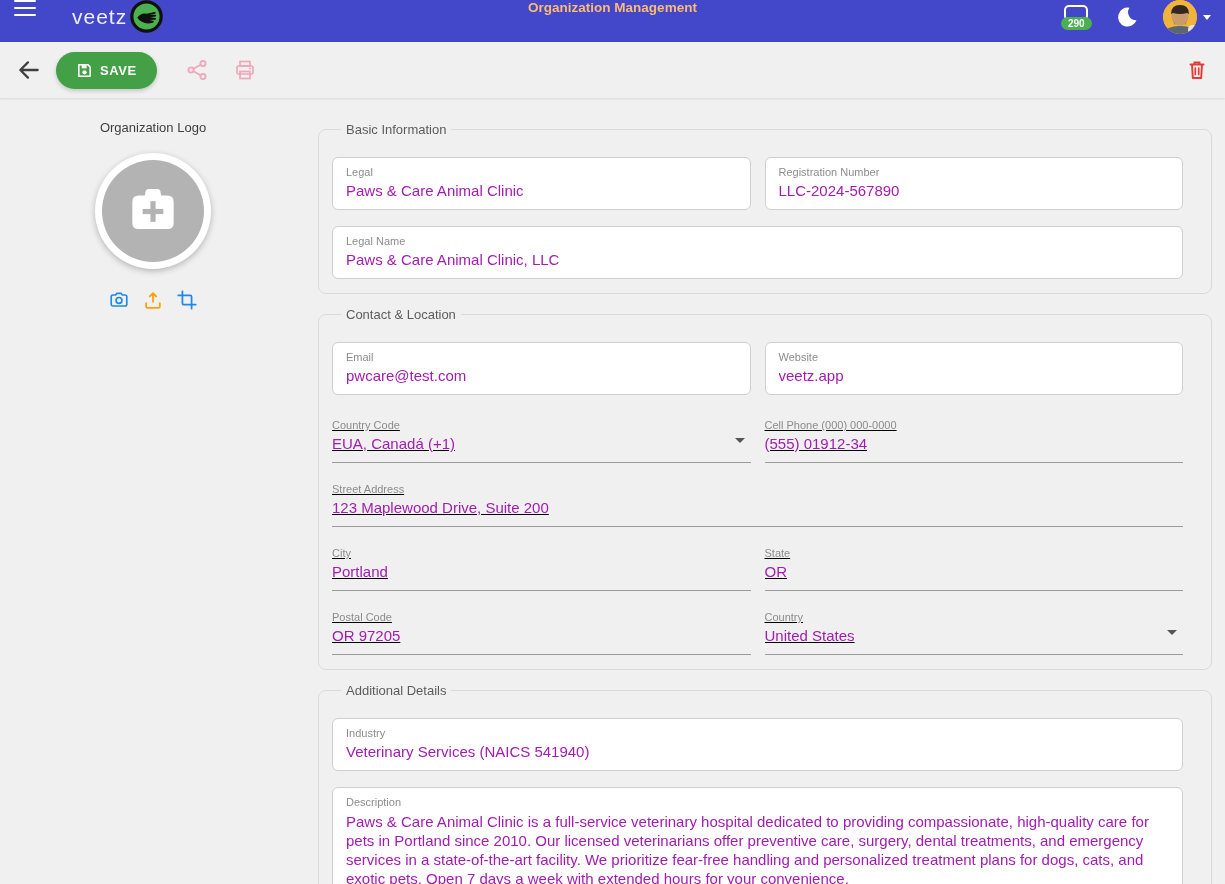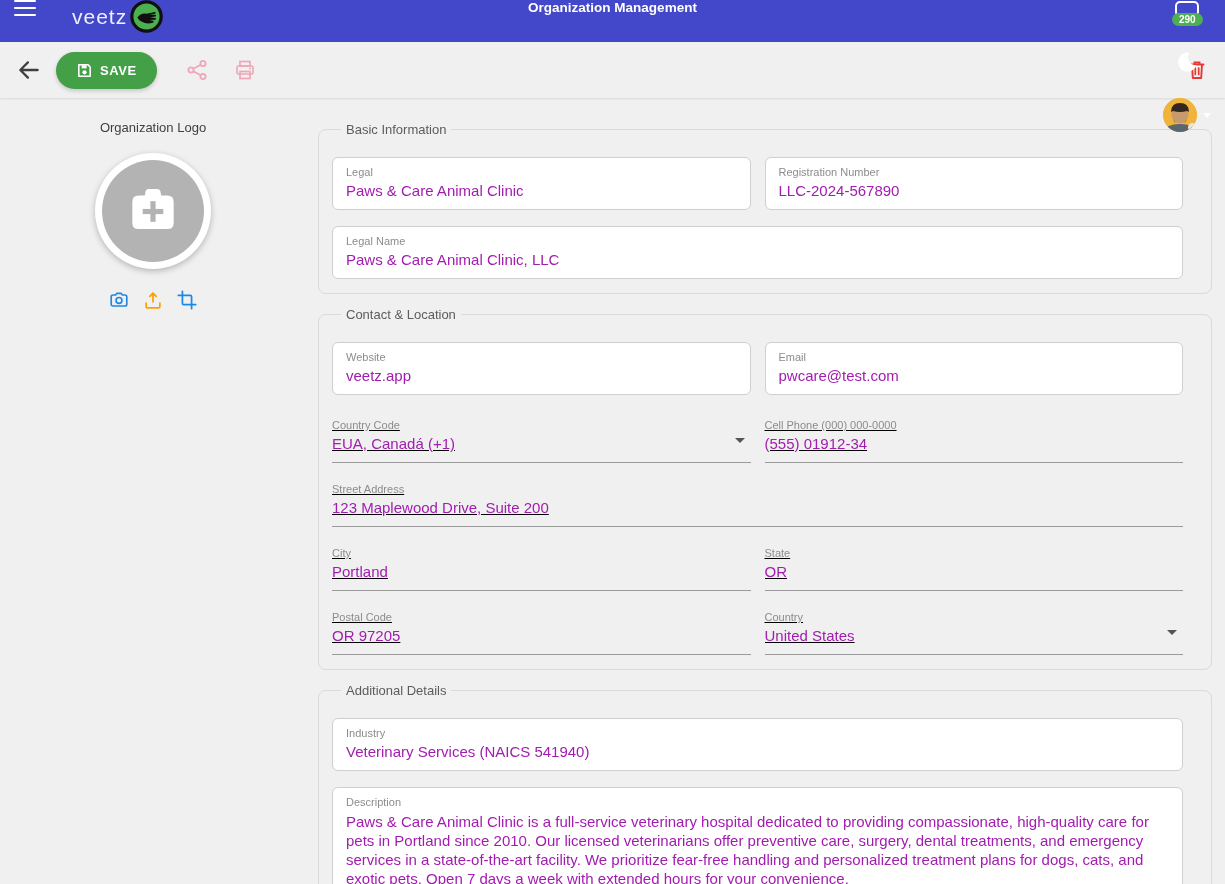--- a/index.html
+++ b/index.html
@@ -13,23 +13,23 @@
     height:42px; background:#4347c9; display:flex; align-items:flex-start;
     position:relative; padding:0 14px; color:#fff;
   }
   .hamburger { width:22px; height:16px; display:flex; flex-direction:column; justify-content:space-between; cursor:pointer; }
   .hamburger span { height:2.4px; background:#fff; border-radius:1px; }
   .brand { display:flex; align-items:center; margin-left:36px; }
   .brand-text { font-size:21px; font-weight:400; letter-spacing:1px; color:#eef0ff; }
   .brand-logo { width:33px; height:33px; margin-left:3px; }
   .topbar-title {
     position:absolute; left:0; right:0; text-align:center;
-    font-size:13.5px; font-weight:700; color:#ffffff; pointer-events:none;
-  }
-  .topbar-right { margin-left:auto; display:flex; align-items:center; gap:24px; z-index:2;flex-direction:column; }
+    font-size:13.5px; font-weight:700; color:#fdba74; pointer-events:none;
+  }
+  .topbar-right { margin-left:auto; display:flex; align-items:center; gap:24px; z-index:2; }
   .screen-btn { position:relative; width:30px; height:26px; cursor:pointer; }
   .screen-shape { position:absolute; top:1px; left:3px; width:24px; height:16px; border:2.5px solid #fff; border-radius:5px; }
   .count-badge {
     position:absolute; bottom:0; left:0; background:#4caf50; color:#fff;
     font-size:10px; font-weight:700; padding:1px 7px; border-radius:8px;
   }
   .moon-btn { width:24px; height:24px; cursor:pointer; }
   .avatar-wrap { display:flex; align-items:center; gap:6px; cursor:pointer; }
   .avatar { width:34px; height:34px; border-radius:50%; background:#f0b43c; overflow:hidden; position:relative; }
   .avatar-dot { position:absolute; right:0; bottom:0; width:9px; height:9px; border-radius:50%; background:#e4e4e4; }
@@ -224,26 +224,26 @@
           <span class="flabel">Legal Name</span>
           <span class="fvalue">Paws &amp; Care Animal Clinic, LLC</span>
         </div>
       </div>
     </fieldset>
 
     <fieldset>
       <legend>Contact &amp; Location</legend>
       <div class="frow">
         <div class="field outlined half">
+          <span class="flabel">Email</span>
+          <span class="fvalue">pwcare@test.com</span>
+        </div>
+        <div class="field outlined half">
           <span class="flabel">Website</span>
           <span class="fvalue">veetz.app</span>
-        </div>
-        <div class="field outlined half">
-          <span class="flabel">Email</span>
-          <span class="fvalue">pwcare@test.com</span>
         </div>
       </div>
       <div class="frow gap-lg">
         <div class="field standard half">
           <span class="flabel">Country Code</span>
           <span class="fvalue">EUA, Canadá (+1)</span>
           <span class="dd-arrow"></span>
         </div>
         <div class="field standard half">
           <span class="flabel">Cell Phone (000) 000-0000</span>

